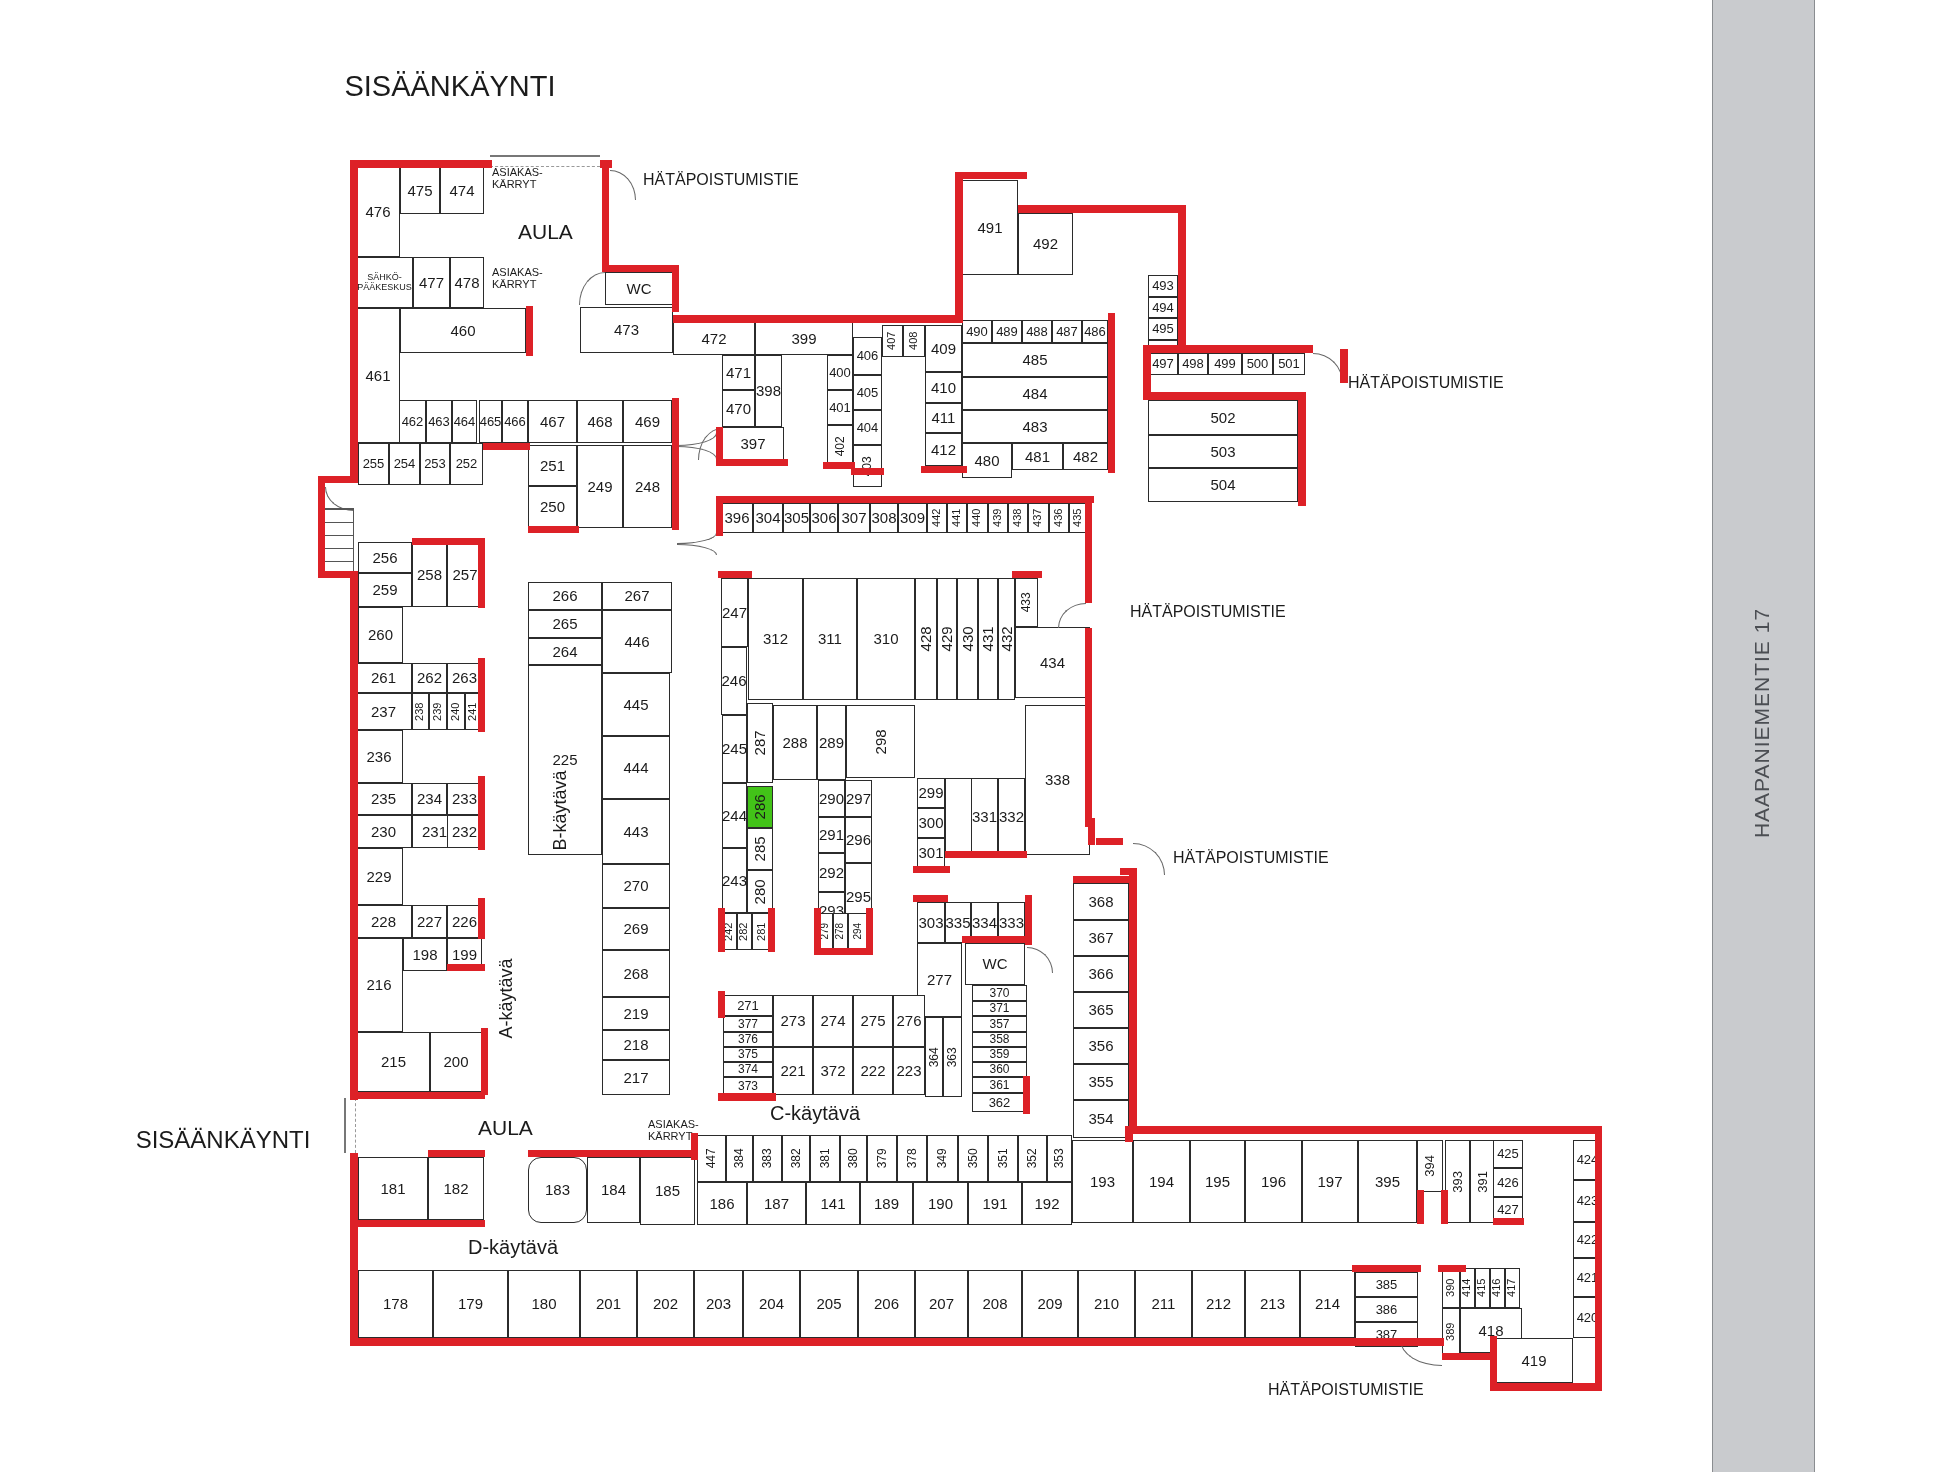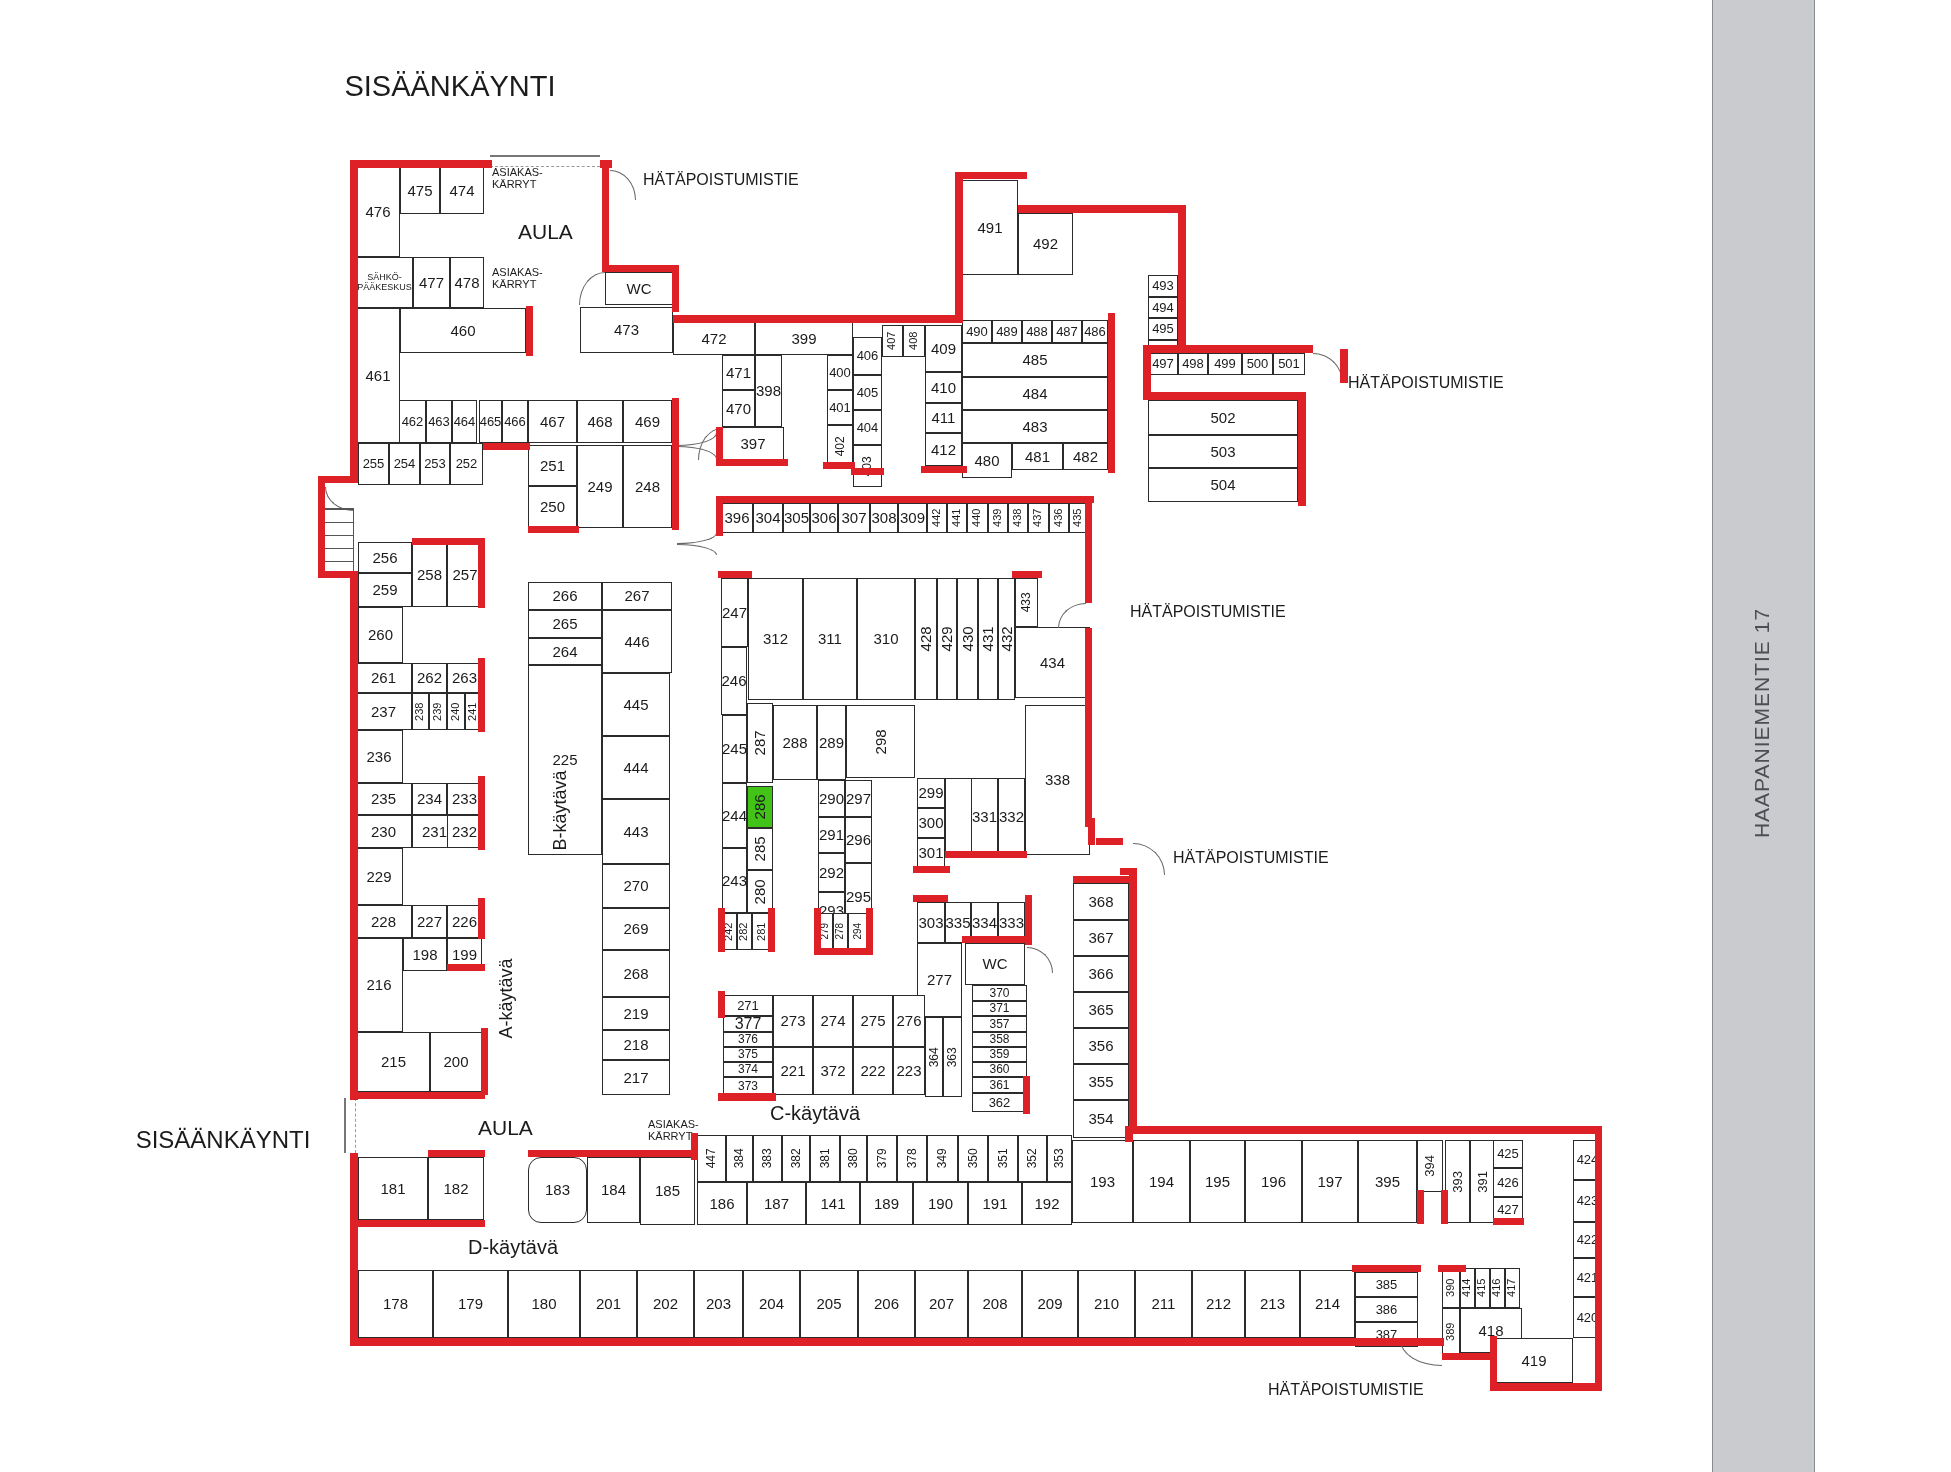--- a/index.html
+++ b/index.html
@@ -599,21 +599,21 @@
     </div>
     <div class="cell v" style="left: 925px; top: 1017px; width: 18px; height: 80px; font-size: 12px;">
       <span>364</span>
     </div>
     <div class="cell v" style="left: 943px; top: 1017px; width: 19px; height: 80px; font-size: 12px;">
       <span>363</span>
     </div>
     <div class="cell" style="left: 723px; top: 995px; width: 50px; height: 21px; font-size: 13px;">
       <span>271</span>
     </div>
-    <div class="cell" style="left: 723px; top: 1016px; width: 50px; height: 16px; font-size: 16px;">
+    <div class="cell" style="left: 723px; top: 1016px; width: 50px; height: 16px; font-size: 12px;">
       <span>377</span>
     </div>
     <div class="cell" style="left: 723px; top: 1032px; width: 50px; height: 15px; font-size: 12px;">
       <span>376</span>
     </div>
     <div class="cell" style="left: 723px; top: 1047px; width: 50px; height: 15px; font-size: 12px;">
       <span>375</span>
     </div>
     <div class="cell" style="left: 723px; top: 1062px; width: 50px; height: 15px; font-size: 12px;">
       <span>374</span>

